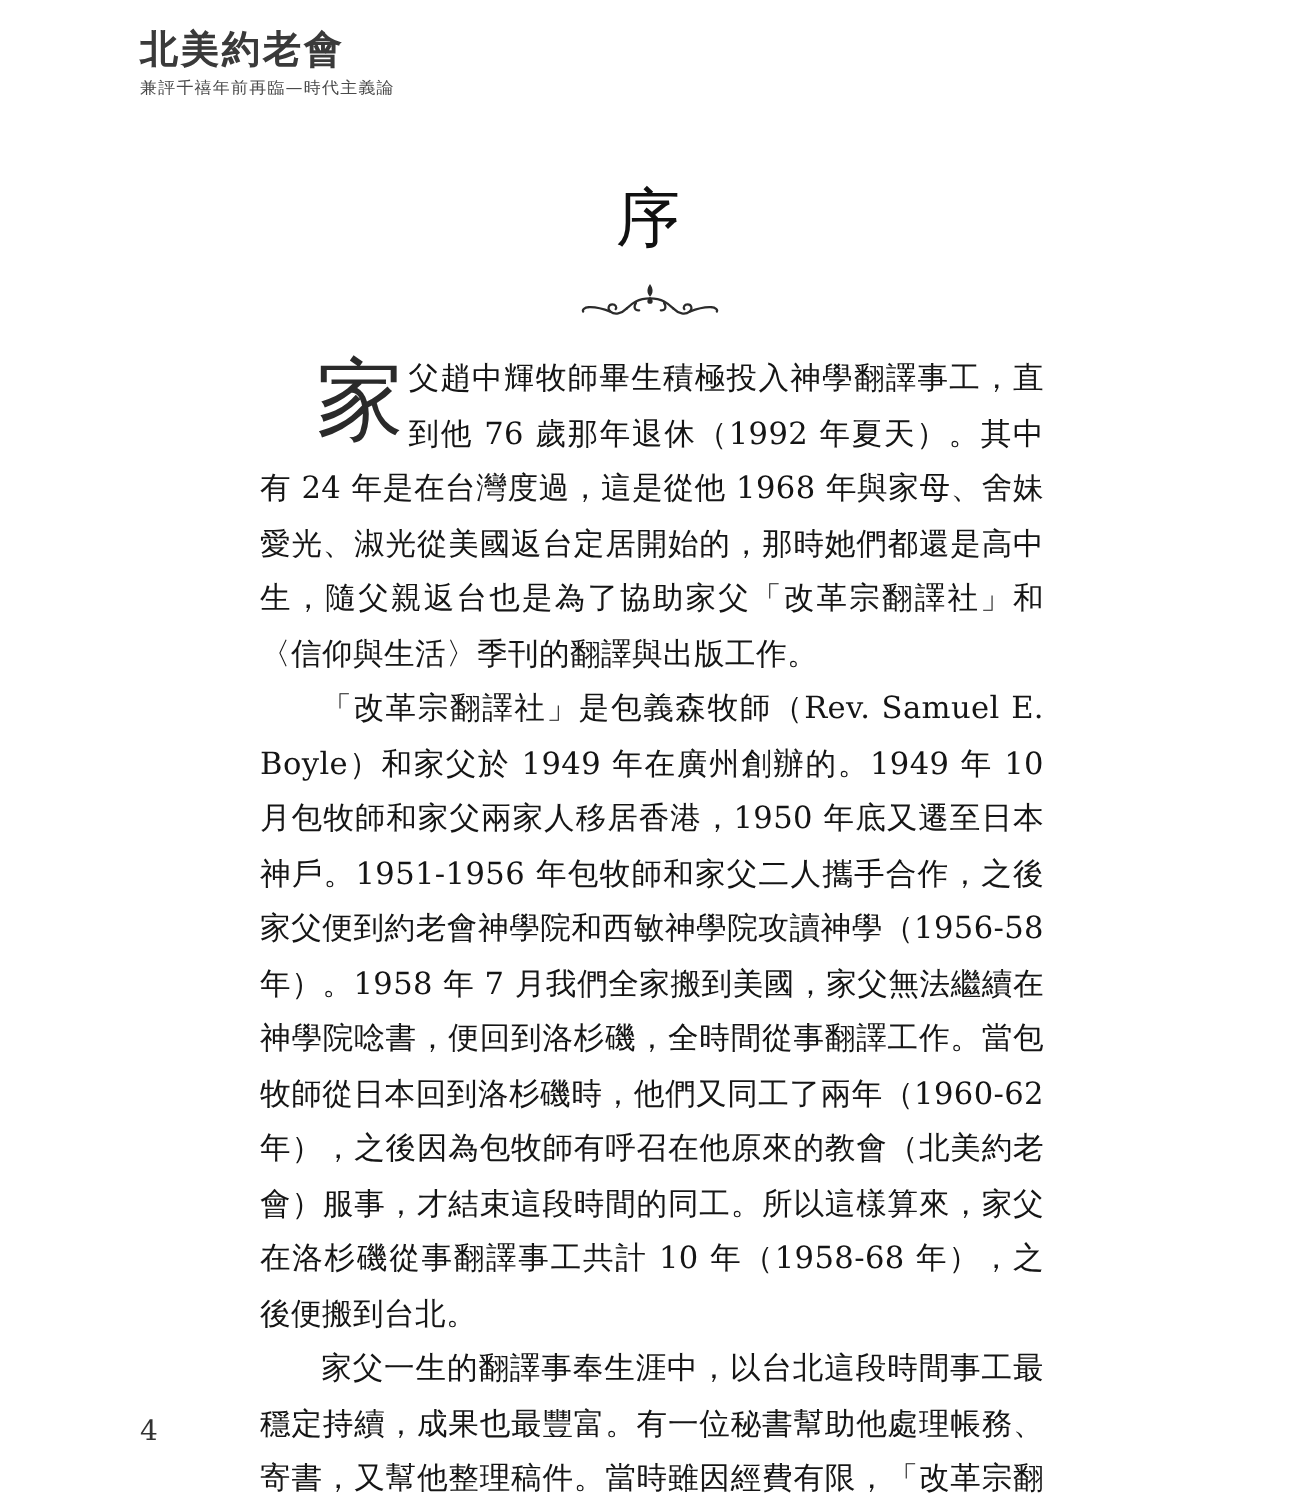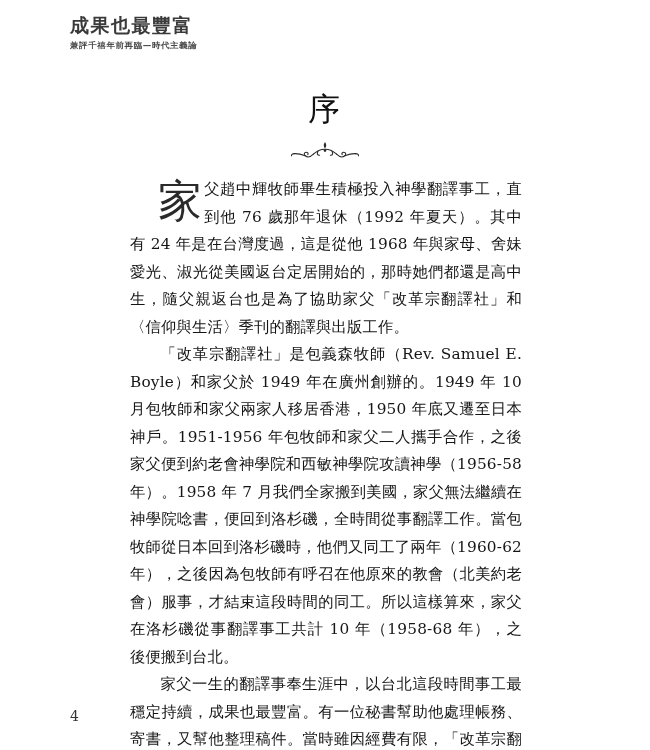--- a/index.html
+++ b/index.html
@@ -29,21 +29,21 @@
     font-family: "DejaVu Sans", "Liberation Sans", sans-serif;
     font-weight: 700;
     font-size: 19px;
     letter-spacing: 1.5px;
     color: #3a3a3a;
     white-space: nowrap;
   }
   .header-subtitle {
     margin-top: 6px;
     font-family: "DejaVu Sans", "Liberation Sans", sans-serif;
-    font-weight: 700;
+    font-weight: 400;
     font-size: 8.5px;
     letter-spacing: 0.6px;
     color: #4a4a4a;
     white-space: nowrap;
     transform: scaleY(0.95);
     transform-origin: left top;
   }
 
   
   .chapter-block {
@@ -106,21 +106,21 @@
     bottom: 26px;
     font-family: "DejaVu Serif", "Liberation Serif", serif;
     font-size: 14px;
     color: #333333;
   }
 </style>
 </head>
 <body>
 
 <div class="page-header">
-  <div class="header-title">成果也最豐富</div>
+  <div class="header-title">北美約老會</div>
   <div class="header-subtitle">兼評千禧年前再臨—時代主義論</div>
 </div>
 
 <div class="chapter-block">
   <div class="chapter-title">序</div>
   <div class="ornament">
     <svg width="72" height="22" viewBox="0 0 72 22" aria-hidden="true">
       <g fill="none" stroke="#2b2b2b" stroke-width="1.1" stroke-linecap="round">
         <path d="M36 3 C34.4 5.2 34.2 7.4 36 9.4 C37.8 7.4 37.6 5.2 36 3 Z" fill="#2b2b2b" stroke="none"></path>
         <path d="M36 10.2 C30 10.2 27 12.6 24.4 15.2"></path>

